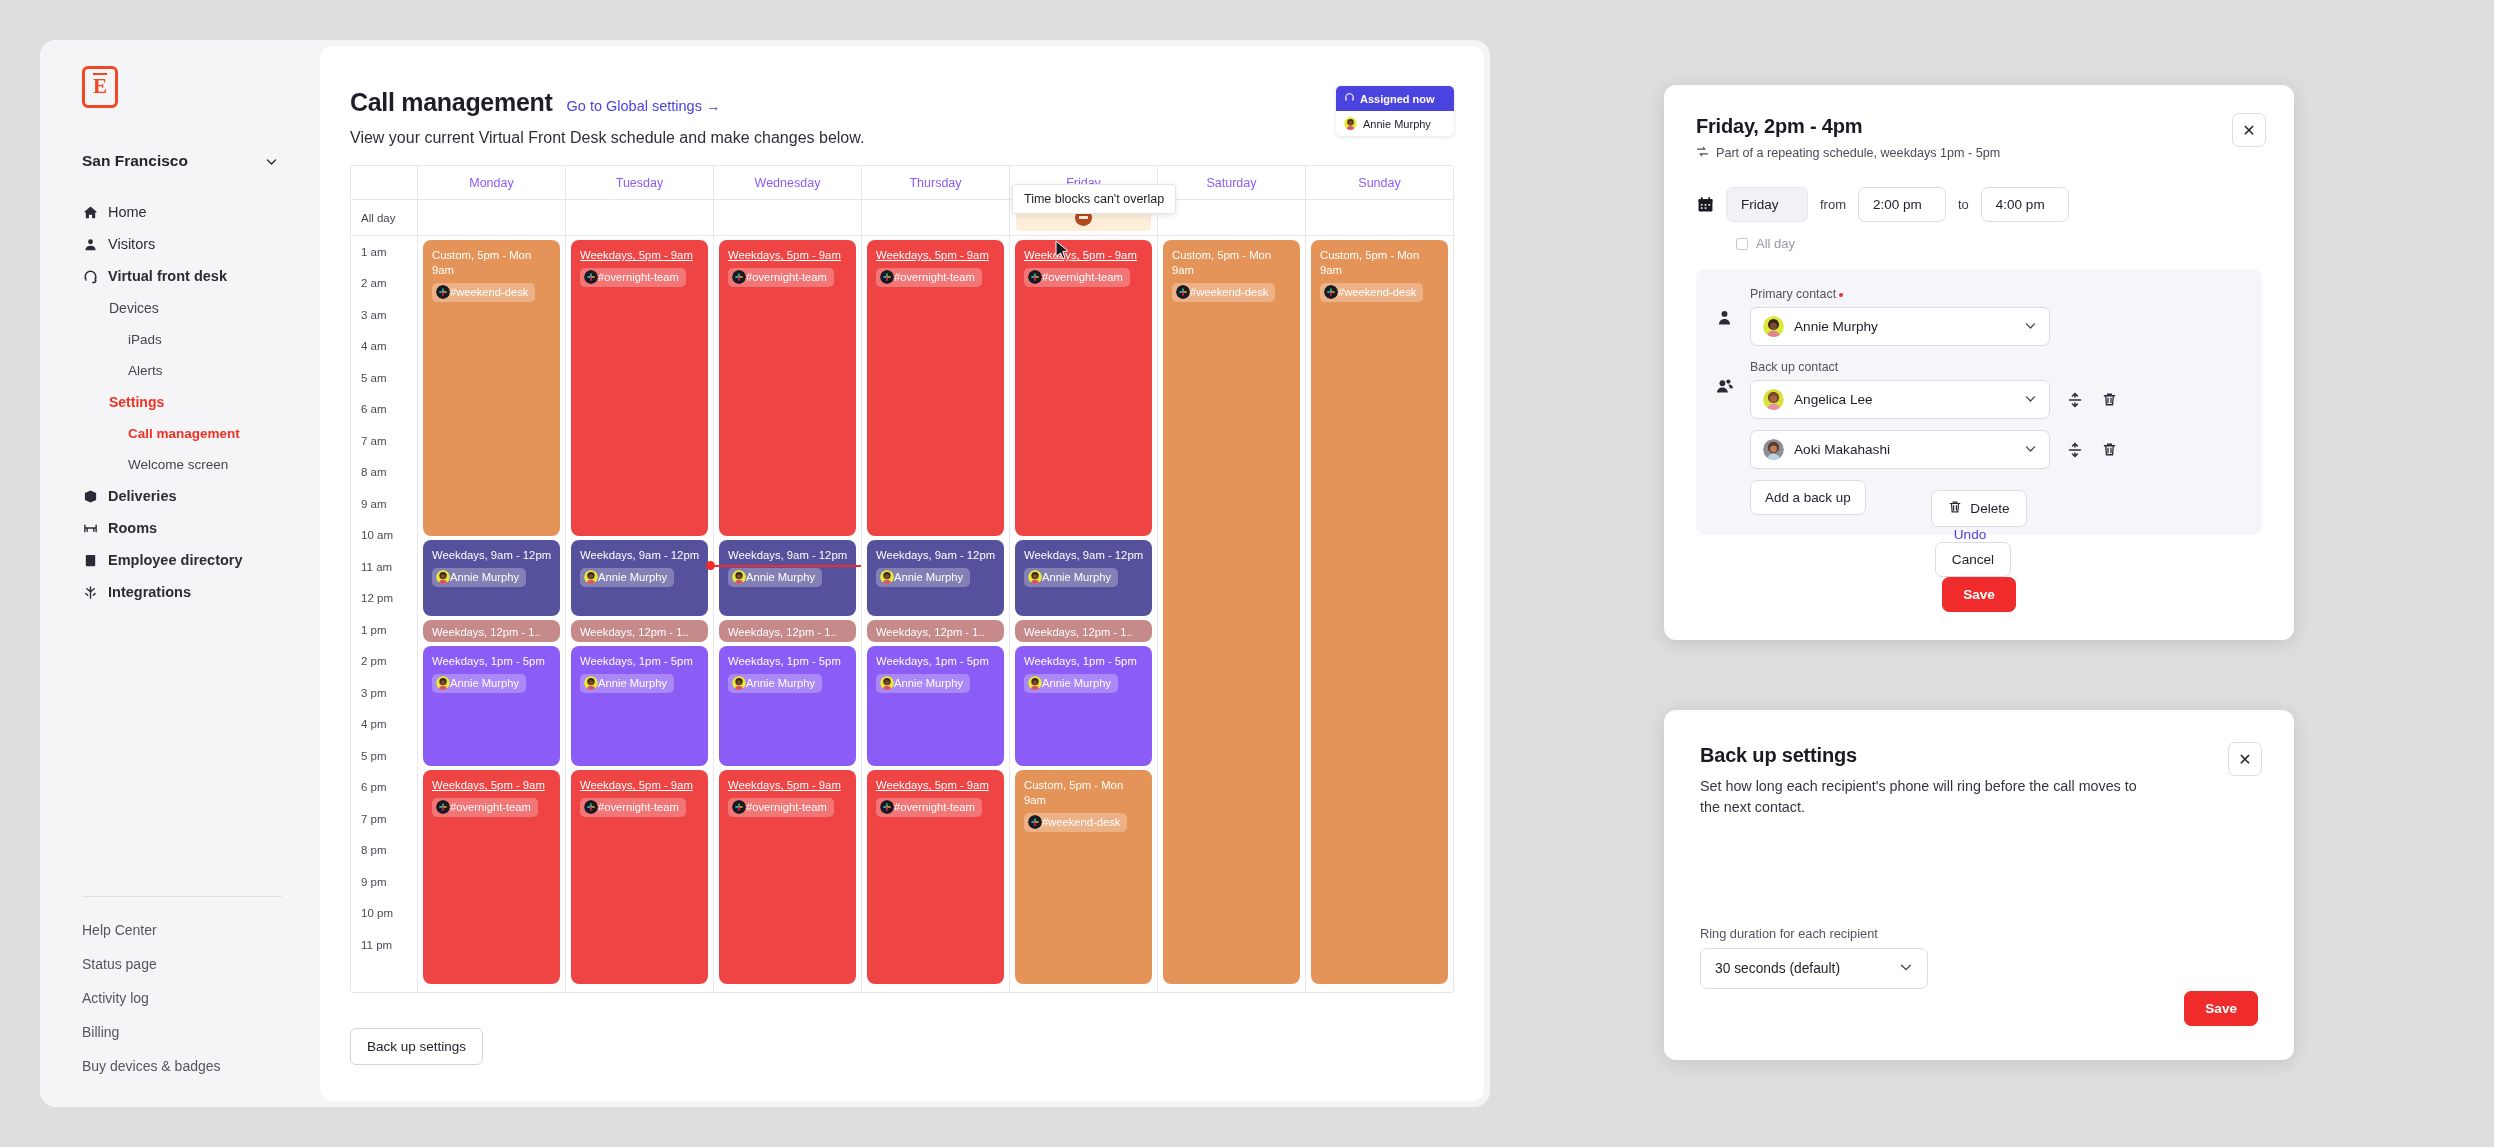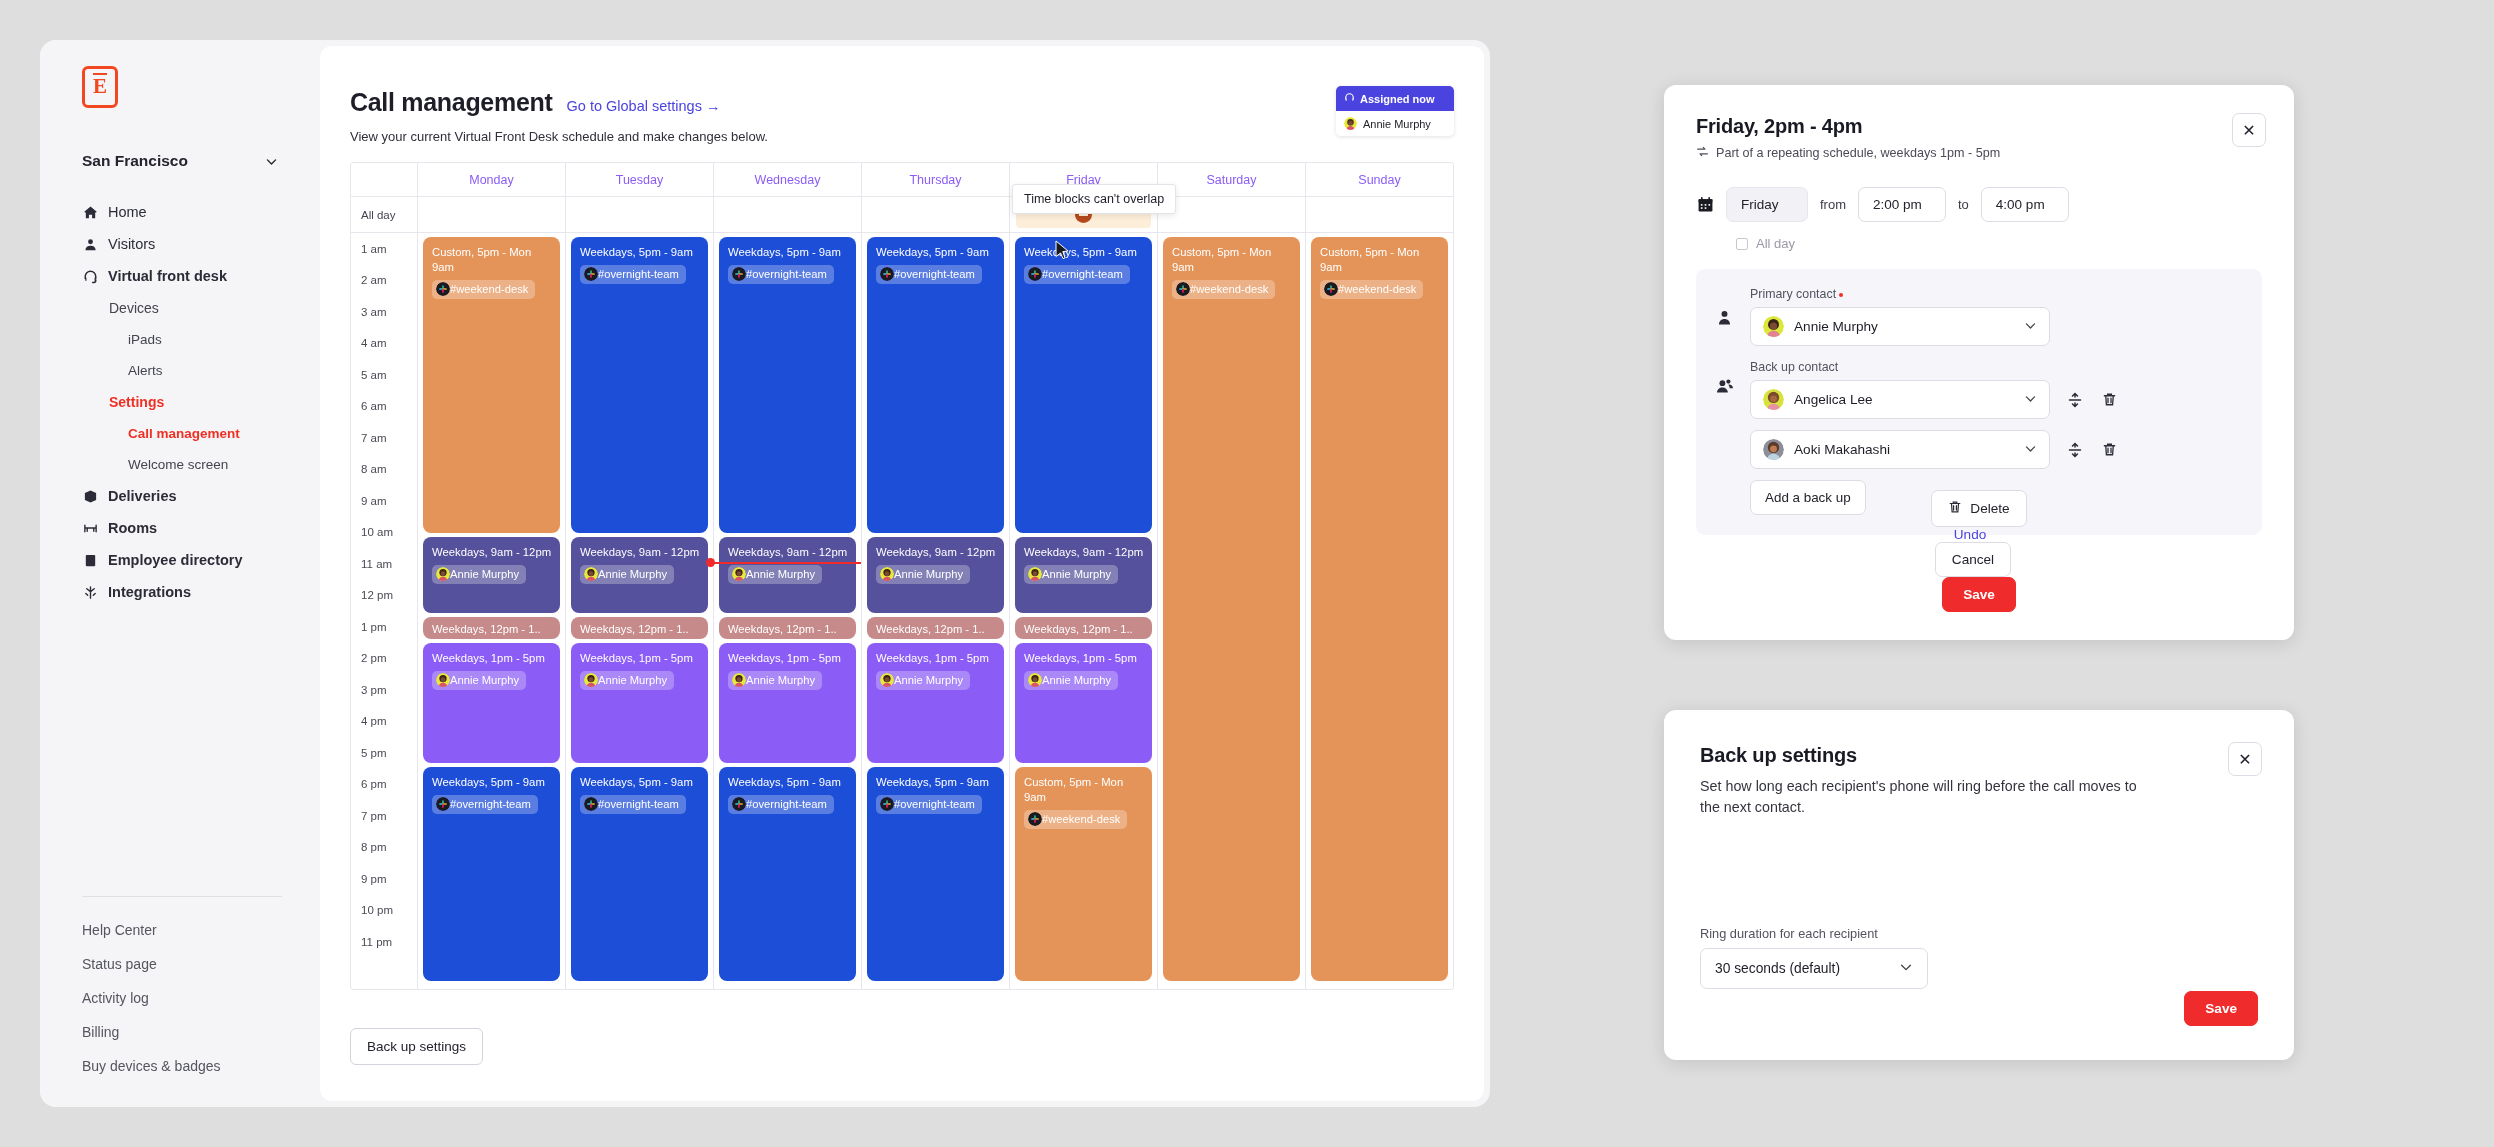--- a/index.html
+++ b/index.html
@@ -65,21 +65,21 @@
     background: #ffffff;
     margin: 6px 6px 6px 0;
     border-radius: 12px;
     position: relative;
     padding: 42px 30px 0 30px;
     overflow: hidden;
   }
   .title-row { display:flex; align-items: baseline; gap: 14px; }
   .page-title { font-size: 25px; font-weight: 700; color: #1e1e28; letter-spacing: -0.3px;}
   .global-link { font-size: 14.5px; color: #4b43e0; cursor: pointer; }
-  .subtitle { margin-top: 12px; font-size: 13px; color: #2f2f3a; }
+  .subtitle { margin-top: 12px; font-size: 16px; color: #2f2f3a; }
 
   .assigned-box {
     position: absolute; right: 30px; top: 40px;
     width: 118px; border-radius: 5px; overflow: hidden;
     box-shadow: 0 1px 4px rgba(0,0,0,.12);
     background: #fff;
   }
   .assigned-head {
     background: #4b43e0; color:#fff; font-size: 11px;
     padding: 6px 8px; display:flex; align-items:center; gap:5px; font-weight:600;
@@ -121,21 +121,21 @@
     border-radius:8px; padding:8px 8px 0 9px; color:#fff;
     font-size:11.3px; line-height:1.32; overflow:hidden;
   }
   .ev .chip {
     display:inline-flex; align-items:center; 
     background: rgba(255,255,255,.27);
     border-radius:5px; padding:2px 7px 2px 4px;
     margin-top:5px; font-size:11.2px; max-width:100%;
   }
   .ev .chip .av { width:14px; height:14px; flex:0 0 14px; }
-  .ev.green { background:#1d4ed8; }
+  .ev.green { background:#ef4444;text-decoration:underline; }
   .ev.orange { background:#e59459; }
   .ev.indigo { background:#56519c; }
   .ev.rose { background:#c78a8a; }
   .ev.purple { background:#8b5cf6; }
   .ev.thin { padding:5px 8px 0 9px; font-size:11.2px; white-space:nowrap; }
   .nowline { position:absolute; left:-4px; right:0; height:2px; background:#ef2b2b; z-index: 12; }
   .nowdot { position:absolute; left:-8px; width:9px; height:9px; border-radius:50%; background:#ef2b2b; z-index:13; }
 
   .backup-btn {
     position:absolute; left:30px; bottom:36px;

